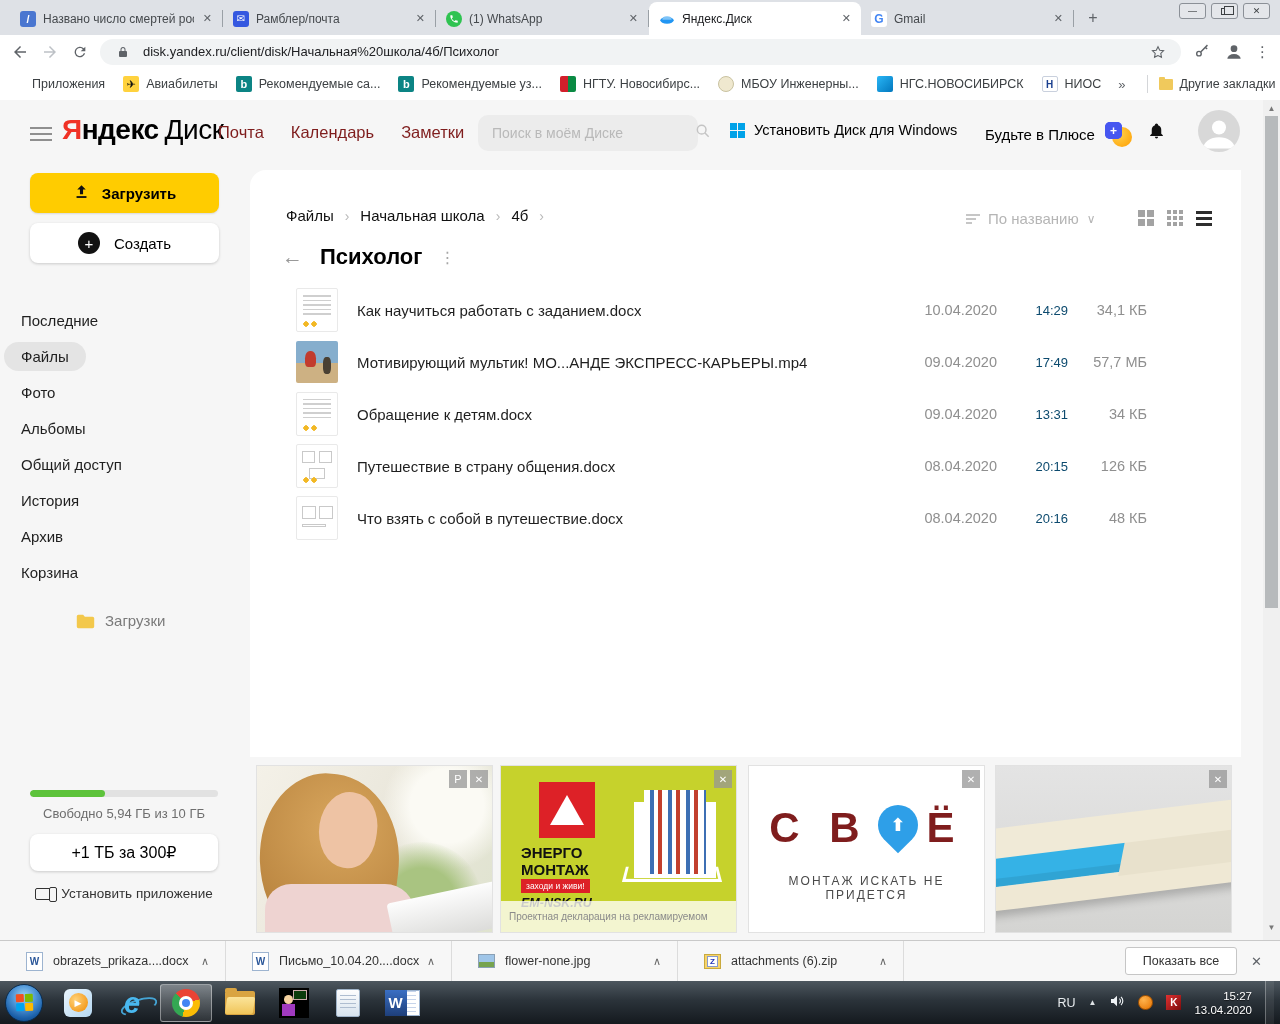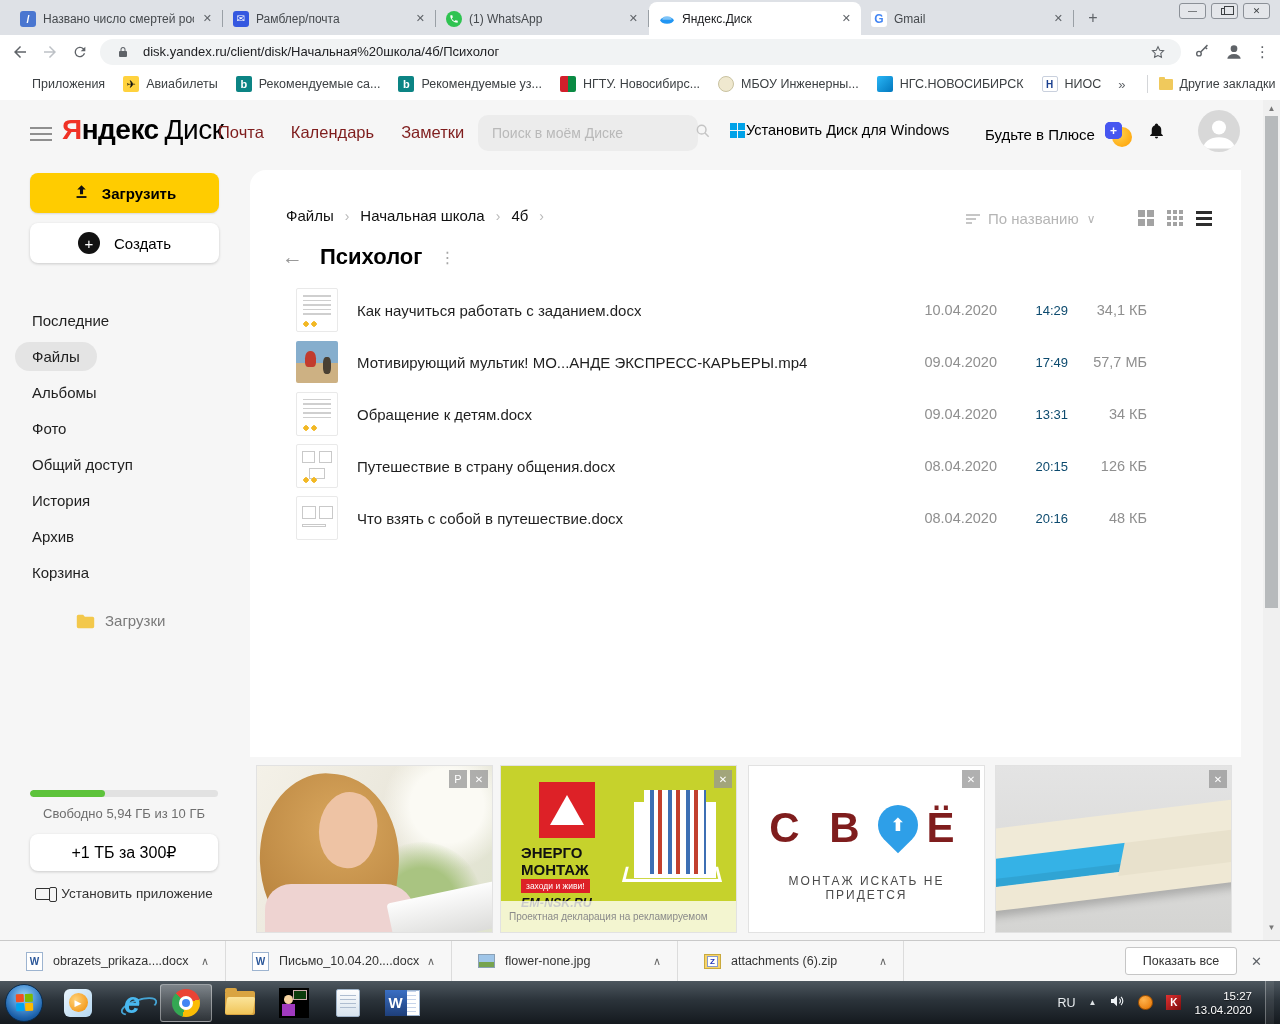--- a/index.html
+++ b/index.html
@@ -57,36 +57,36 @@
   .burger { position:absolute; left:30px; top:27px; width:22px; display:flex; flex-direction:column; gap:4px; }
   .burger i { height:2px; background:#8f8f8f; }
   .dlogo { position:absolute; left:62px; top:14px; font-size:28px; color:#000; letter-spacing:-0.5px; }
   .dlogo .r { color:#f03226; font-weight:bold; }
   .dlogo .b { font-weight:bold; }
   .dlogo .l { font-weight:400; margin-left:6px; }
   .dnav { position:absolute; left:218px; top:23px; display:flex; gap:27px; font-size:16.5px; color:#7f1d1d; }
   .dsearch { position:absolute; left:478px; top:15px; width:220px; height:36px; background:#ececec; border-radius:10px; display:flex; align-items:center; padding:0 12px 0 14px;gap:22px; }
   .dsearch input { flex:1; border:none; background:transparent; outline:none; font-size:14px; color:#333; font-family:inherit; }
   .dsearch input::placeholder { color:#b9b9b9; }
-  .dwin { position:absolute; left:730px; top:22px; display:flex; align-items:center; gap:1px; font-size:14.5px; color:#000; }
+  .dwin { position:absolute; left:730px; top:22px; display:flex; align-items:center; gap:9px; font-size:14.5px; color:#000; }
   .winlogo { display:grid; grid-template-columns:7px 7px; grid-template-rows:7px 7px; gap:1px; }
   .winlogo i { background:#00a2e8; }
   .dplus { position:absolute; left:985px; top:22px; display:flex; align-items:center; gap:10px; font-size:15px; color:#000; }
   .plusbadge { position:relative; width:27px; height:25px; }
   .plusbadge .yc { position:absolute; right:0; bottom:0; width:20px; height:20px; border-radius:50%; background:radial-gradient(circle at 35% 35%,#ffd24d,#ff9d00); }
   .plusbadge .bq { position:absolute; left:0; top:0; width:17px; height:17px; border-radius:5px; background:#4656f0; color:#fff; font-size:12px; font-weight:bold; display:flex; align-items:center; justify-content:center; }
   .dbell { position:absolute; left:1147px; top:20px; }
   .davatar { position:absolute; left:1198px; top:10px; width:42px; height:42px; border-radius:50%; background:#d8d8d8; overflow:hidden; }
 
   
   .btn-upload { position:absolute; left:30px; top:73px; width:189px; height:40px; background:#fc0; border-radius:8px; display:flex; align-items:center; justify-content:center; gap:12px; font-size:15px; font-weight:bold; color:#000; box-shadow:0 1px 2px rgba(0,0,0,.12); }
   .btn-create { position:absolute; left:30px; top:123px; width:189px; height:40px; background:#fff; border-radius:8px; display:flex; align-items:center; justify-content:center; gap:14px; font-size:15px; color:#000; box-shadow:0 1px 3px rgba(0,0,0,.18); }
   .pluscirc { width:22px; height:22px; border-radius:50%; background:#111; color:#fff; font-size:15px; display:flex; align-items:center; justify-content:center; }
   .snav { position:absolute; left:0; top:202px; width:250px; font-size:15px; color:#1f1f1f; }
-  .snav-item { height:36px; display:flex; align-items:center; padding-left:32px; }
+  .snav-item { height:36px; display:flex; align-items:center; padding-left:21px; }
   .snav-item.active span { background:#e4e4e4; border-radius:16px; padding:6px 17px; margin-left:-17px; }
   .sdownloads { position:absolute; left:48px; top:512px; display:flex; align-items:center; gap:10px; font-size:15px; color:#7a7a7a;margin-left:28px; }
   .storage { position:absolute; left:30px; top:690px; width:188px; }
   .sbar { height:7px; border-radius:4px; background:#e2e2e2; overflow:hidden; }
   .sbar i { display:block; height:100%; background:#5dc33b; border-radius:4px; }
   .stext { margin-top:9px; text-align:center; font-size:13px; color:#6e6e6e; }
   .buybtn { margin-top:13px; height:37px; background:#fff; border-radius:8px; box-shadow:0 1px 3px rgba(0,0,0,.18); display:flex; align-items:center; justify-content:center; font-size:16px; color:#000; }
   .instapp { margin-top:15px; display:flex; align-items:center; justify-content:center; gap:9px; font-size:13.5px; color:#333; }
   .instico { width:17px; height:12px; border:1.5px solid #333; border-radius:2px; position:relative; }
   .instico::after { content:""; position:absolute; right:-6px; top:-2px; width:6px; height:13px; border:1.5px solid #333; border-radius:2px; background:#f6f6f6; }
@@ -425,24 +425,24 @@
     <span>Создать</span>
   </div>
   <div class="snav">
     <div class="snav-item">
         <span>Последние</span>
       </div>
     <div class="snav-item active">
         <span>Файлы</span>
       </div>
     <div class="snav-item">
+        <span>Фото</span>
+      </div>
+    <div class="snav-item">
         <span>Альбомы</span>
-      </div>
-    <div class="snav-item">
-        <span>Фото</span>
       </div>
     <div class="snav-item">
         <span>Общий доступ</span>
       </div>
     <div class="snav-item">
         <span>История</span>
       </div>
     <div class="snav-item">
         <span>Архив</span>
       </div>

